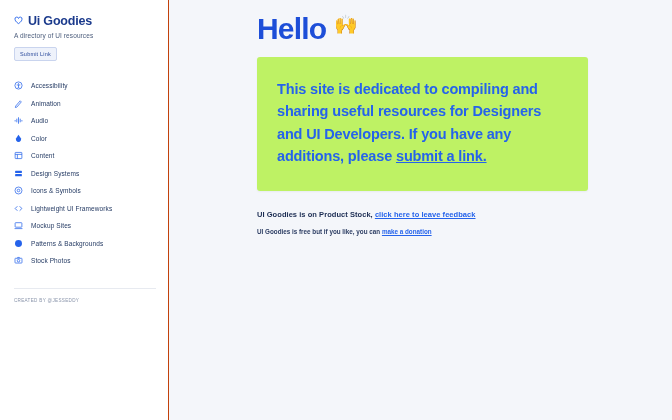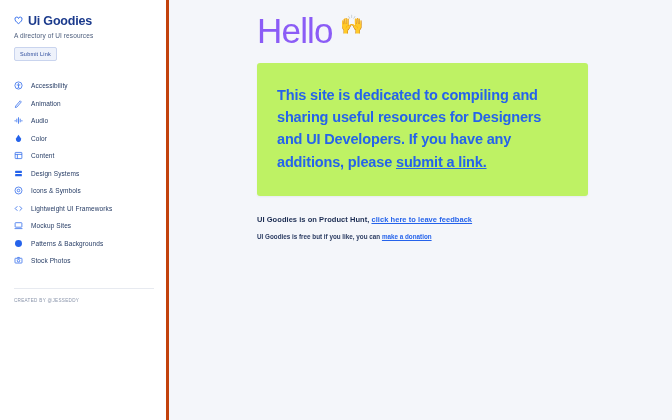--- a/index.html
+++ b/index.html
@@ -14,21 +14,21 @@
     display: flex;
     width: 672px;
     height: 420px;
   }
 
   
   .sidebar {
     width: 169px;
     height: 420px;
     background: #ffffff;
-    border-right: 3px solid #c2410c;
+    border-right: 1px solid #c2410c;
     padding: 14px 12px 0 14px;
     display: flex;
     flex-direction: column;
   }
   .brand {
     display: flex;
     align-items: center;
     gap: 5px;
   }
   .brand-heart {
@@ -112,23 +112,23 @@
     padding: 8px 84px 0 88px;
     position: relative;
   }
   .hello-row {
     display: flex;
     align-items: flex-start;
     gap: 8px;
     margin-top: 4px;
   }
   .hello {
-    font-size: 35px;
-    font-weight: normal;
-    color: #8b5cf6;
+    font-size: 30px;
+    font-weight: bold;
+    color: #1d4ed8;
     letter-spacing: -0.8px;
     line-height: 1.1;
   }
   .hands {
     font-size: 19px;
     line-height: 1.2;
     margin-top: 2px;
   }
 
   .card {
@@ -311,18 +311,18 @@
 
     <div class="hello-row">
       <h1 class="hello">Hello</h1>
       <span class="hands">🙌</span>
     </div>
 
     <section class="card">
       <p class="card-text"><span>This site is dedicated to compiling and sharing useful resources for Designers and UI Developers. If you have any additions, please </span><a href="#">submit a link.</a></p>
     </section>
 
-    <p class="note"><span>UI Goodies is on Product Hunt, </span><a href="#">click here to leave feedback</a></p>
+    <p class="note"><span>UI Goodies is on Product Stock, </span><a href="#">click here to leave feedback</a></p>
 
     <p class="note2"><span>UI Goodies is free but if you like, you can </span><a href="#">make a donation</a></p>
 
   </main>
 </div>
 
 </body></html>

